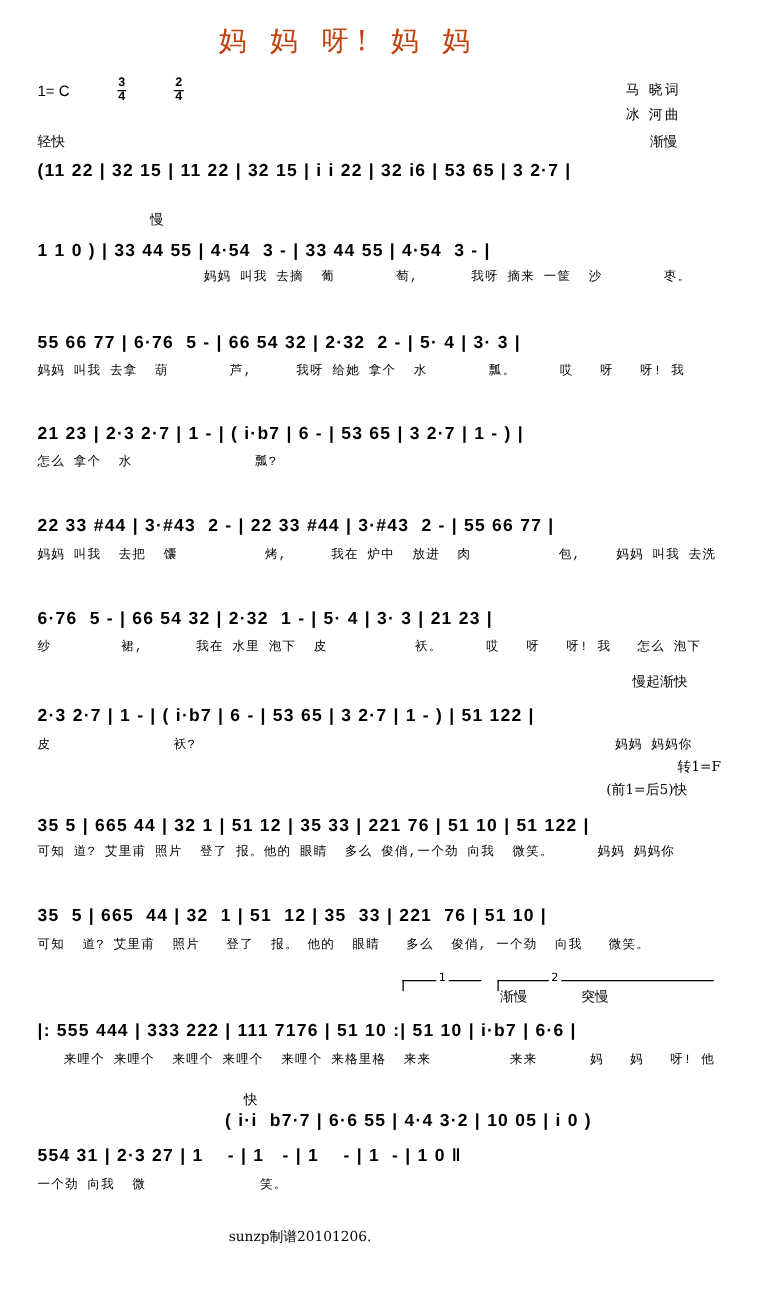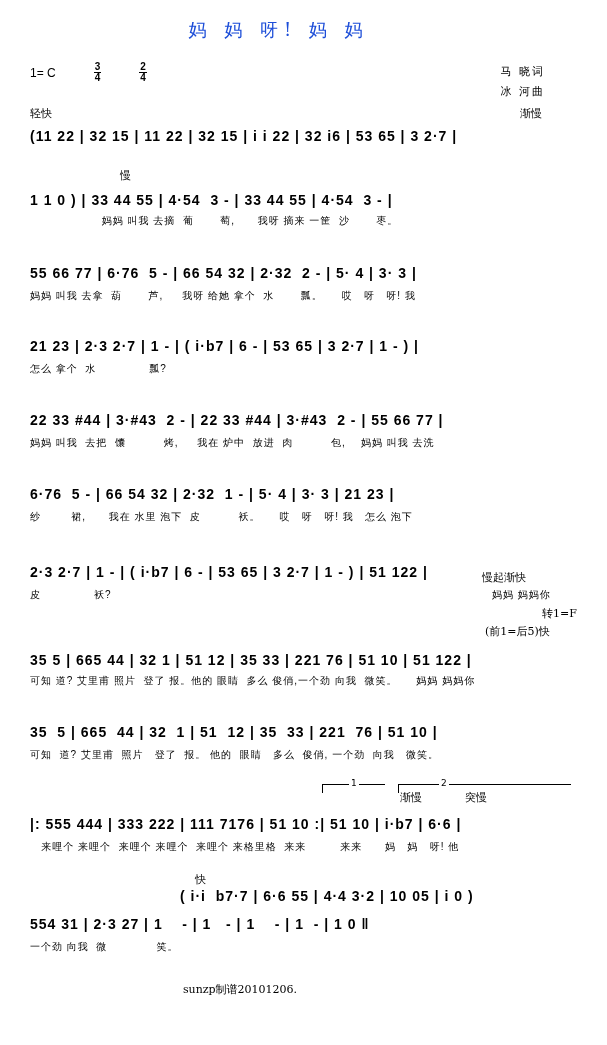--- a/index.html
+++ b/index.html
@@ -1,33 +1,33 @@
 <!DOCTYPE html>
 <html><head>
 <meta charset="utf-8">
 <style>
   html, body { margin: 0; padding: 0; background: #ffffff; }
   body { width: 607px; height: 1045px; position: relative; overflow: hidden;
          font-family: "DejaVu Sans", sans-serif; color: #000; }
   .title { position: absolute; top: 18px; left: 0; width: 557px; text-align: center;
-           font-family: "DejaVu Serif", serif; font-size: 18px; color: #1d4ed8;
+           font-family: "DejaVu Serif", serif; font-size: 22px; color: #c2410c;
            letter-spacing: 6px; }
   .key { position: absolute; top: 62px; left: 30px; font-size: 12px; font-weight: normal;
          font-family: "Liberation Sans", sans-serif; display: flex; align-items: center; gap: 36px; }
   .frac { display: inline-flex; flex-direction: column; align-items: center; margin-left: 2px;
           font-size: 10px; font-weight: bold; line-height: 10px; }
   .frac .num { border-bottom: 1px solid #000; padding: 0 1px; }
   .credits { position: absolute; right: 62px; top: 62px; font-size: 11px; text-align: left;
              font-family: "DejaVu Serif", serif; line-height: 20px; letter-spacing: 2px; }
   .line { position: absolute; left: 30px; width: 550px; }
   .notes { position: absolute; left: 0; white-space: pre;
            font-family: "Liberation Sans", sans-serif; font-weight: bold; font-size: 14px;
            letter-spacing: 1px; }
   .lyrics { position: absolute; left: 0; white-space: pre;
-            font-family: Liberation Sans, sans-serif; font-size: 10px; letter-spacing: 1px; }
+            font-family: Liberation Mono, monospace; font-size: 10px; letter-spacing: 1px; }
   .mark { position: absolute; font-family: "DejaVu Serif", serif; font-size: 11px; white-space: pre; text-align: right; }
   .footer { position: absolute; top: 982px; left: 0; width: 480px; text-align: center;
             font-family: "DejaVu Serif", serif; font-size: 11px; }
   .volta { position: absolute; border-top: 1px solid #000; border-left: 1px solid #000; height: 8px;
            font-size: 9px; }
   .volta span { position: absolute; top: -7px; background: #fff; padding: 0 2px; }
 </style>
 </head>
 <body>
 
@@ -76,21 +76,21 @@
   <div class="notes">22 33 #44 | 3·#43  2 - | 22 33 #44 | 3·#43  2 - | 55 66 77 |</div>
   <div class="lyrics" style="top:24px;">妈妈 叫我  去把  馕          烤,     我在 炉中  放进  肉          包,    妈妈 叫我 去洗</div>
 </div>
 
 <div class="line" style="top:486px;">
   <div class="notes">6·76  5 - | 66 54 32 | 2·32  1 - | 5· 4 | 3· 3 | 21 23 |</div>
   <div class="lyrics" style="top:24px;">纱        裙,      我在 水里 泡下  皮          袄。     哎   呀   呀! 我   怎么 泡下</div>
 </div>
 
 <div class="line" style="top:564px;">
-  <div class="mark" style="left:452px;top:-26px;margin-top:32px;">慢起渐快</div>
+  <div class="mark" style="left:476px;top:-26px;">慢起渐快</div>
   <div class="notes">2·3 2·7 | 1 - | ( i·b7 | 6 - | 53 65 | 3 2·7 | 1 - ) | 51 122 |</div>
   <div class="lyrics" style="top:24px;">皮              袄?</div>
   <div class="lyrics" style="top:24px;left:462px;">妈妈 妈妈你</div>
   <div class="mark" style="left:488px;top:42px;margin-left:24px;">转1=F</div>
   <div class="mark" style="left:455px;top:60px;">(前1=后5)快</div>
 </div>
 
 <div class="line" style="top:652px;">
   <div class="notes">35 5 | 665 44 | 32 1 | 51 12 | 35 33 | 221 76 | 51 10 | 51 122 |</div>
   <div class="lyrics" style="top:22px;">可知 道? 艾里甫 照片  登了 报。他的 眼睛  多么 俊俏,一个劲 向我  微笑。     妈妈 妈妈你</div>

